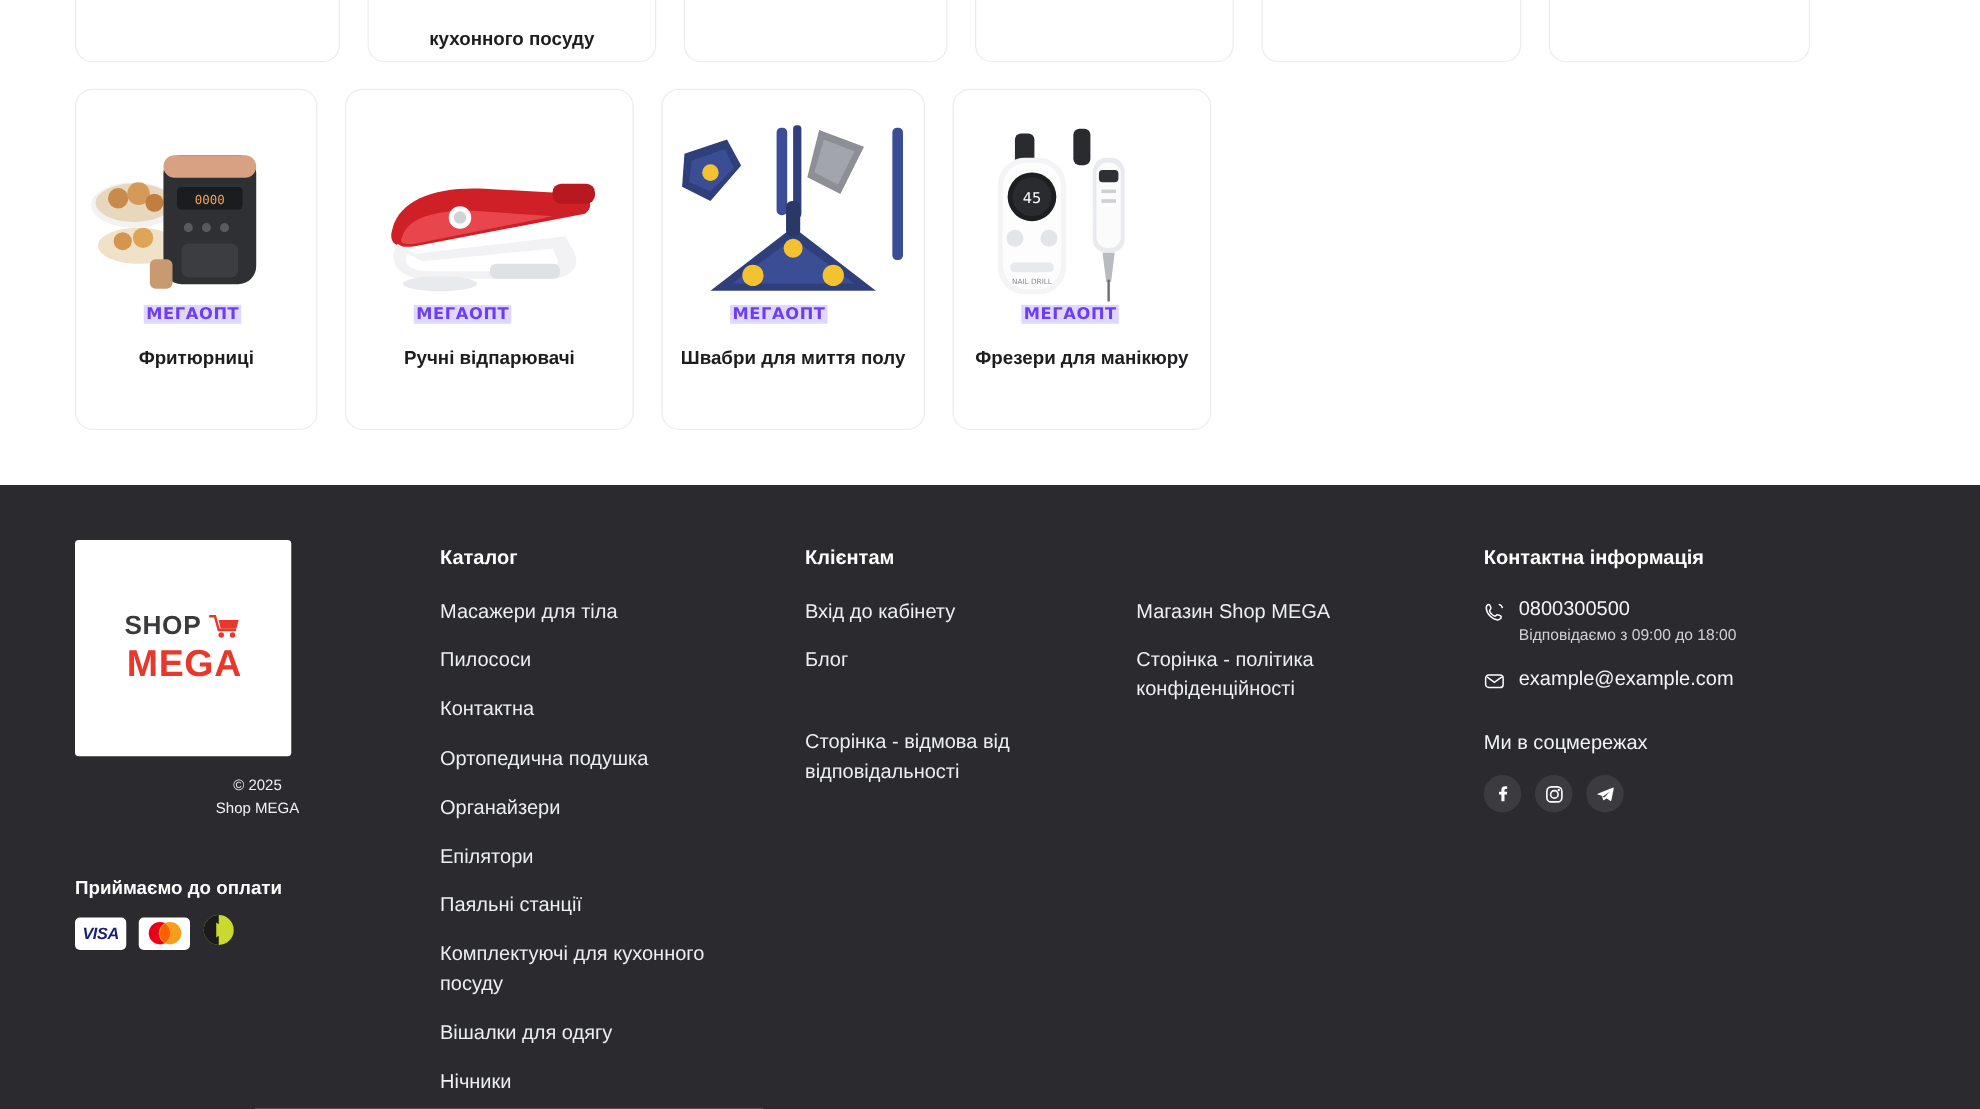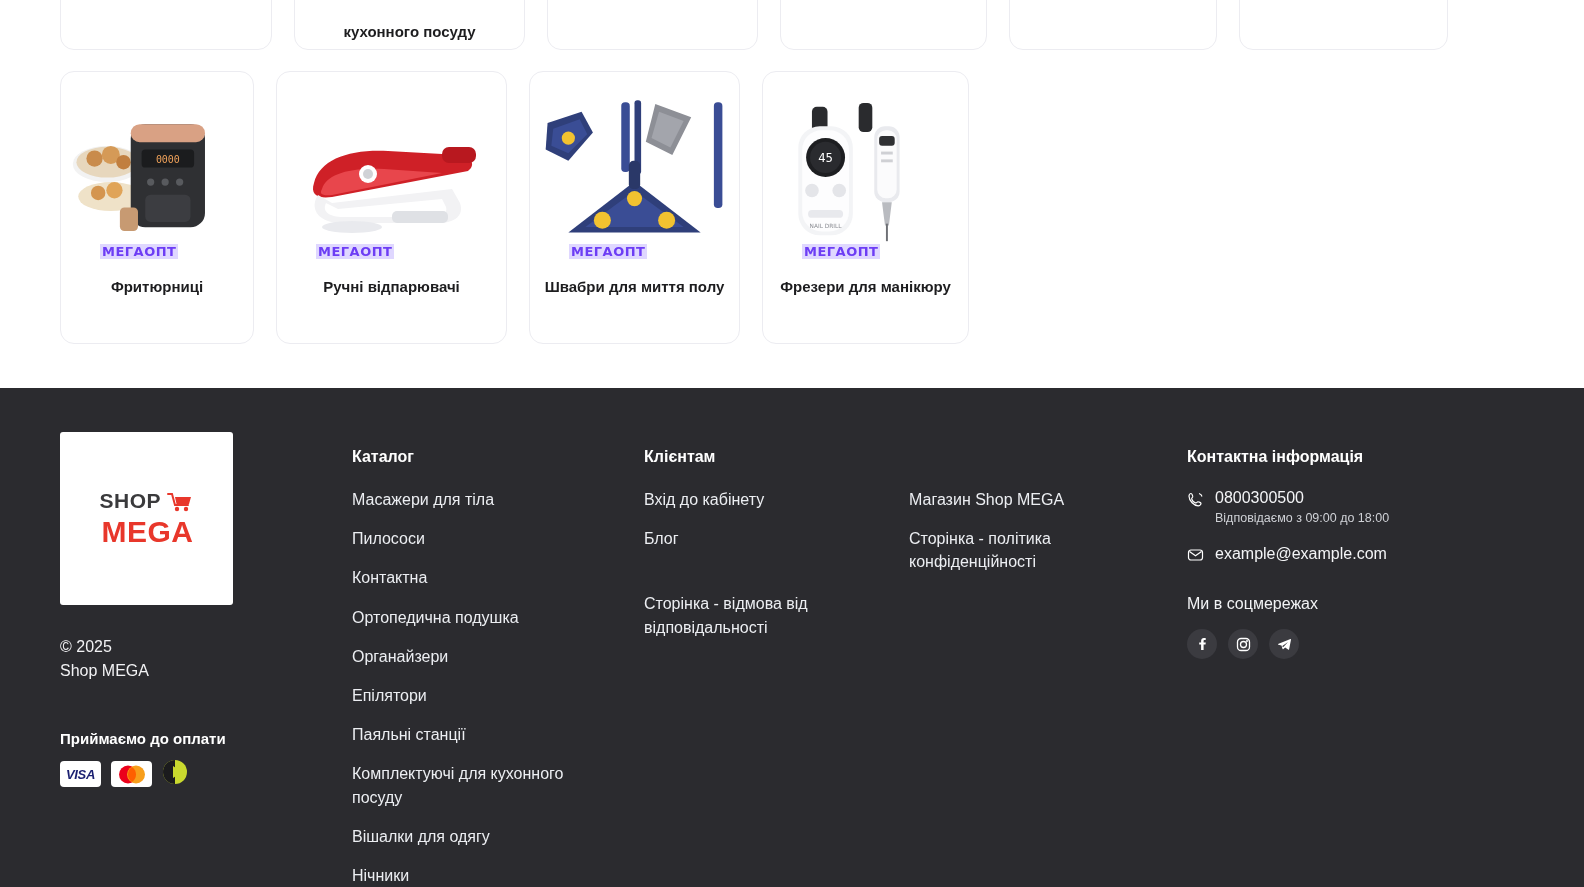--- a/index.html
+++ b/index.html
@@ -68,21 +68,21 @@
     width: 100%;
     position: relative;
     display: flex;
     align-items: center;
     justify-content: center;
     overflow: hidden;
   }
   .thumb svg { display: block; }
   .wm {
     position: absolute;
-    left: 29px;
+    left: 44px;
     bottom: 2px;
     font-size: 13px;
     font-weight: bold;
     letter-spacing: 0.5px;
     color: #6d3df5;
     background: rgba(140,110,255,0.28);
     padding: 0 2px;
     font-family: "DejaVu Sans", sans-serif;
   }
   .card-title {
@@ -133,24 +133,25 @@
     font-size: 30px;
     font-weight: bold;
     color: #e8372b;
     letter-spacing: 0.5px;
     display: block;
     margin-top: 2px;
   }
   .logo-cart { display: inline-block; vertical-align: middle; margin-left: 2px; }
 
   .copy {
-    margin-top: 30px;
-    font-size: 16px;
+    margin-top: 14px;
+    font-size: 12px;
     line-height: 1.5;
     color: #f2f2f4;
+    text-align: center;
   }
   .pay-label {
     margin-top: 47px;
     font-size: 15px;
     font-weight: bold;
     color: #ffffff;
   }
   .pay-icons { margin-top: 12px; display: flex; gap: 10px; align-items: center; }
   .pay-card {
     width: 41px; height: 26px;
@@ -165,21 +166,21 @@
 
   .col-links { width: 292px; flex: 0 0 292px; }
   .col-clients { width: 265px; flex: 0 0 265px; }
   .col-pages { width: 272px; flex: 0 0 272px; }
   .col-contact { flex: 1 1 auto; padding-left: 6px; }
 
   .foot-head {
     font-size: 16px;
     font-weight: bold;
     color: #ffffff;
-    margin: 16px 0 22px;
+    margin: 6px 0 22px;
   }
   .foot-link {
     display: block;
     font-size: 16px;
     color: #eceef2;
     text-decoration: none;
     line-height: 1.45;
     margin-bottom: 16px;
     max-width: 240px;
   }

